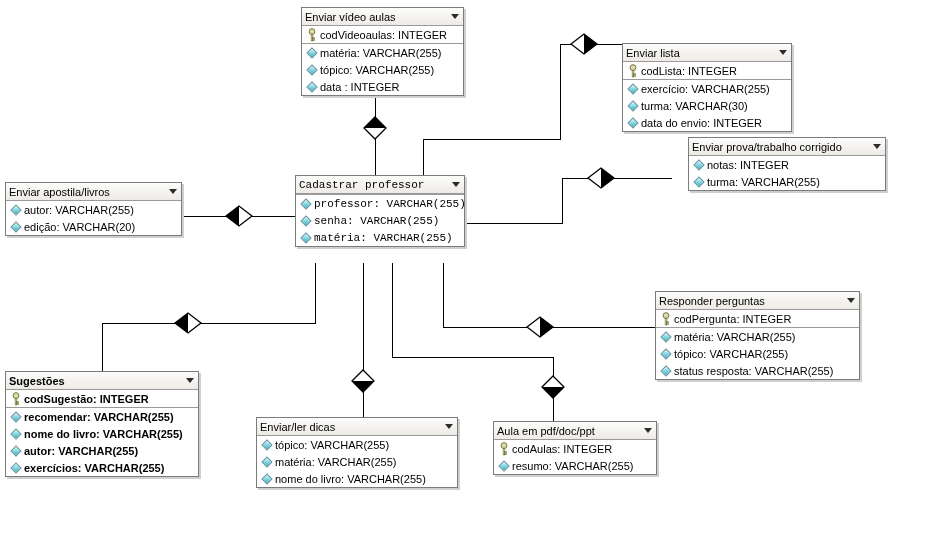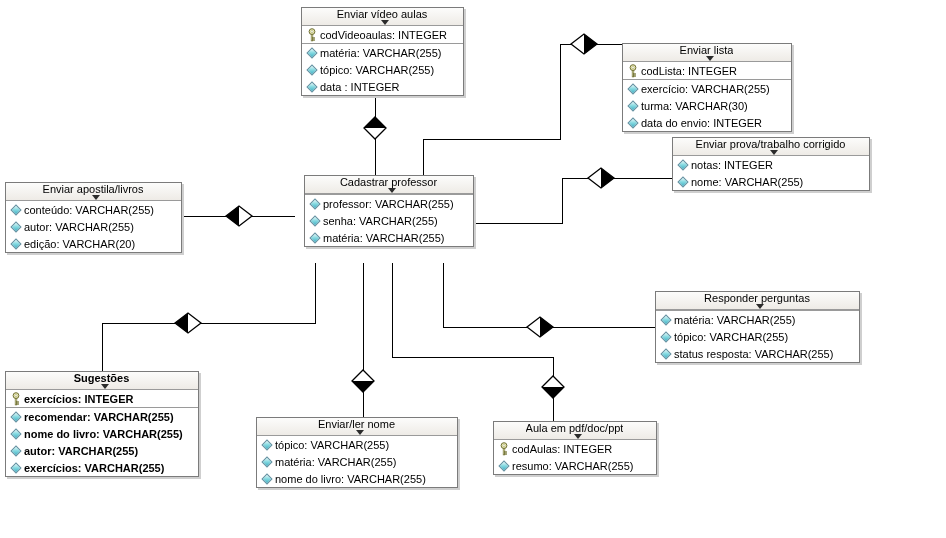--- a/index.html
+++ b/index.html
@@ -11,21 +11,20 @@
   #tables{position:absolute;left:0;top:0;width:100%;height:100%;z-index:2;pointer-events:none;}
   .dbtable{
     position:absolute;background:#fff;border:1px solid #7b7b7b;
     box-shadow:2px 2px 0 #cfcfcf;pointer-events:auto;
   }
   .thead{
     height:17px;display:flex;align-items:center;justify-content:space-between;
     padding:0 4px 0 3px;border-bottom:1px solid #9a9a9a;
     background:linear-gradient(#fcfcfb,#eeebe6);
     white-space:nowrap;
-    flex-direction:column;
   }
   .thead .title{overflow:hidden;}
   .chevron{
     width:0;height:0;border-left:4px solid transparent;border-right:4px solid transparent;
     border-top:5px solid #2b2b2b;margin-left:6px;flex:0 0 auto;
   }
   .trow{
     height:17px;display:flex;align-items:center;padding-left:3px;
     white-space:nowrap;background:#fff;
   }
@@ -136,63 +135,57 @@
           </span>
           <span class="flabel">turma: VARCHAR(30)</span>
         </div>
         <div class="trow">
           <span class="icell">
             <span class="fdiamond"></span>
           </span>
           <span class="flabel">data do envio: INTEGER</span>
         </div>
       </div>
-      <div class="dbtable" style="left: 672px; top: 137px; width: 196px;">
+      <div class="dbtable" style="left: 688px; top: 137px; width: 196px;">
         <div class="thead">
           <span class="title">Enviar prova/trabalho corrigido</span>
           <span class="chevron"></span>
         </div>
         <div class="trow">
           <span class="icell">
             <span class="fdiamond"></span>
           </span>
           <span class="flabel">notas: INTEGER</span>
         </div>
         <div class="trow">
           <span class="icell">
             <span class="fdiamond"></span>
           </span>
-          <span class="flabel">nome: VARCHAR(255)</span>
+          <span class="flabel">turma: VARCHAR(255)</span>
         </div>
       </div>
       <div class="dbtable" style="left: 5px; top: 182px; width: 175px;">
         <div class="thead">
           <span class="title">Enviar apostila/livros</span>
           <span class="chevron"></span>
         </div>
         <div class="trow">
           <span class="icell">
             <span class="fdiamond"></span>
           </span>
-          <span class="flabel">conteúdo: VARCHAR(255)</span>
-        </div>
-        <div class="trow">
-          <span class="icell">
-            <span class="fdiamond"></span>
-          </span>
           <span class="flabel">autor: VARCHAR(255)</span>
         </div>
         <div class="trow">
           <span class="icell">
             <span class="fdiamond"></span>
           </span>
           <span class="flabel">edição: VARCHAR(20)</span>
         </div>
       </div>
-      <div class="dbtable" style="left: 304px; top: 175px; width: 168px;">
+      <div class="dbtable" style="left: 295px; top: 175px; width: 168px; font-family: Liberation Mono, monospace;">
         <div class="thead">
           <span class="title">Cadastrar professor</span>
           <span class="chevron"></span>
         </div>
         <div class="trow divider">
           <span class="icell">
             <span class="fdiamond"></span>
           </span>
           <span class="flabel">professor: VARCHAR(255)</span>
         </div>
@@ -207,20 +200,32 @@
             <span class="fdiamond"></span>
           </span>
           <span class="flabel">matéria: VARCHAR(255)</span>
         </div>
       </div>
       <div class="dbtable" style="left: 655px; top: 291px; width: 203px;">
         <div class="thead">
           <span class="title">Responder perguntas</span>
           <span class="chevron"></span>
         </div>
+        <div class="trow">
+          <span class="icell">
+            <svg width="10" height="14" viewBox="0 0 10 14">
+              <circle cx="5" cy="3.6" r="2.9" fill="#e9e9b0" stroke="#6f6f35" stroke-width="1"></circle>
+              <circle cx="5" cy="3.6" r="1.1" fill="#ffffff" stroke="#9a9a60" stroke-width="0.5"></circle>
+              <rect x="4.2" y="6.3" width="1.6" height="6.6" fill="#e9e9b0" stroke="#6f6f35" stroke-width="0.7"></rect>
+              <rect x="5.6" y="9.6" width="1.9" height="1.1" fill="#e9e9b0" stroke="#6f6f35" stroke-width="0.6"></rect>
+              <rect x="5.6" y="11.6" width="1.9" height="1.1" fill="#e9e9b0" stroke="#6f6f35" stroke-width="0.6"></rect>
+            </svg>
+          </span>
+          <span class="flabel">codPergunta: INTEGER</span>
+        </div>
         <div class="trow divider">
           <span class="icell">
             <span class="fdiamond"></span>
           </span>
           <span class="flabel">matéria: VARCHAR(255)</span>
         </div>
         <div class="trow">
           <span class="icell">
             <span class="fdiamond"></span>
           </span>
@@ -241,21 +246,21 @@
         <div class="trow">
           <span class="icell">
             <svg width="10" height="14" viewBox="0 0 10 14">
               <circle cx="5" cy="3.6" r="2.9" fill="#e9e9b0" stroke="#6f6f35" stroke-width="1"></circle>
               <circle cx="5" cy="3.6" r="1.1" fill="#ffffff" stroke="#9a9a60" stroke-width="0.5"></circle>
               <rect x="4.2" y="6.3" width="1.6" height="6.6" fill="#e9e9b0" stroke="#6f6f35" stroke-width="0.7"></rect>
               <rect x="5.6" y="9.6" width="1.9" height="1.1" fill="#e9e9b0" stroke="#6f6f35" stroke-width="0.6"></rect>
               <rect x="5.6" y="11.6" width="1.9" height="1.1" fill="#e9e9b0" stroke="#6f6f35" stroke-width="0.6"></rect>
             </svg>
           </span>
-          <span class="flabel">exercícios: INTEGER</span>
+          <span class="flabel">codSugestão: INTEGER</span>
         </div>
         <div class="trow divider">
           <span class="icell">
             <span class="fdiamond"></span>
           </span>
           <span class="flabel">recomendar: VARCHAR(255)</span>
         </div>
         <div class="trow">
           <span class="icell">
             <span class="fdiamond"></span>
@@ -270,21 +275,21 @@
         </div>
         <div class="trow">
           <span class="icell">
             <span class="fdiamond"></span>
           </span>
           <span class="flabel">exercícios: VARCHAR(255)</span>
         </div>
       </div>
       <div class="dbtable" style="left: 256px; top: 417px; width: 200px;">
         <div class="thead">
-          <span class="title">Enviar/ler nome</span>
+          <span class="title">Enviar/ler dicas</span>
           <span class="chevron"></span>
         </div>
         <div class="trow">
           <span class="icell">
             <span class="fdiamond"></span>
           </span>
           <span class="flabel">tópico: VARCHAR(255)</span>
         </div>
         <div class="trow">
           <span class="icell">

